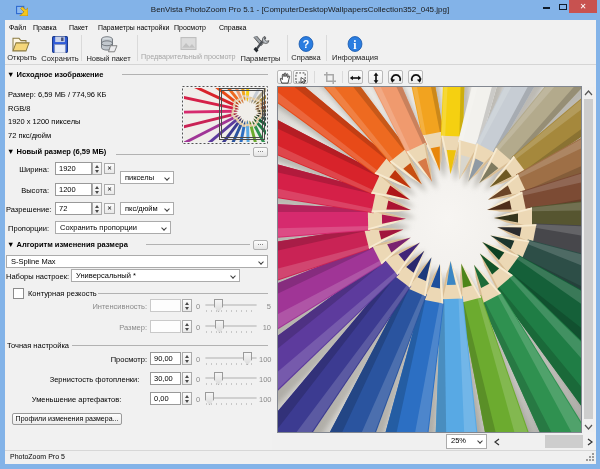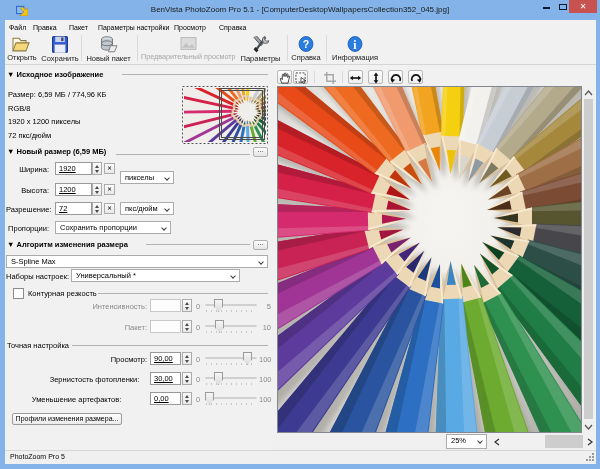--- a/index.html
+++ b/index.html
@@ -11,21 +11,21 @@
 .menuitem { position:absolute; top:24px; font-size:7px; }
 .tbtn { position:absolute; text-align:center; font-size:7.5px; color:#1a1a1a; white-space:nowrap; }
 .tbtn .ticon { display:block; margin:0 auto 1px auto; }
 .tbtn.dis { color:#a6a6a6; }
 .tsep { position:absolute; width:1px; background:#dadada; top:35px; height:26px; }
 #tbline { position:absolute; left:5px; top:64px; width:591px; height:1px; background:#d5d5d5; }
 .hdr { position:absolute; font-weight:bold; font-size:7.5px; white-space:nowrap; }
 .hline { position:absolute; height:1px; background:#b2b2b2; }
 .lbl { position:absolute; font-size:7.5px; white-space:nowrap; }
 .dots { position:absolute; width:15px; height:10px; background:linear-gradient(#fdfdfd,#e4e4e4); border:1px solid #b0b0b0; border-radius:2px; font-size:8px; line-height:4px; text-align:center; color:#333; }
-.inp { position:absolute; background:#fff; border:1px solid #999; font-size:7.5px; padding:0 3px; line-height:11px;text-decoration:underline; }
+.inp { position:absolute; background:#fff; border:1px solid #999; font-size:7.5px; padding:0 3px; line-height:11px; }
 .inp.dis { background:#fdfdfd; border-color:#c9c9c9; }
 .spin { position:absolute; width:10px; height:13px; background:linear-gradient(#fbfbfb,#e9e9e9); border:1px solid #ababab; }
 .spin:before { content:""; position:absolute; top:1.5px; left:2px; border:2px solid transparent; border-top:none; border-bottom:3px solid #4a4a4a; }
 .spin:after { content:""; position:absolute; bottom:1.5px; left:2px; border:2px solid transparent; border-bottom:none; border-top:3px solid #4a4a4a; }
 .xbtn { position:absolute; width:11px; height:11px; background:linear-gradient(#fcfcfc,#e8e8e8); border:1px solid #ababab; color:#333; font-size:5.5px; font-weight:bold; line-height:9px; text-align:center; }
 .cmb { position:absolute; background:#fff; border:1px solid #ababab; font-size:7.5px; padding:1px 4px; white-space:nowrap; overflow:hidden; }
 .cmb:after { content:""; position:absolute; right:4px; top:4px; width:3px; height:3px; border-right:1px solid #3c3c3c; border-bottom:1px solid #3c3c3c; transform:rotate(45deg); }
 .slider { position:absolute; height:14px; }
 .strack { position:absolute; left:0; right:0; top:5px; height:2px; background:#e6e6e6; border:1px solid #d0d0d0; border-radius:2px; }
 .sticks { position:absolute; left:1px; right:1px; top:11px; height:2px; background-image:repeating-linear-gradient(90deg,#c8c8c8 0 1px,transparent 1px 5px); }
@@ -134,21 +134,21 @@
 <div class="lbl" style="left:6px;width:141px;top:302px;text-align:right;color:#8a8a8a">Интенсивность:</div>
 <div class="inp dis" style="left:150px;top:299px;width:31px;height:13px"></div>
 <div class="spin" style="left:182px;top:299px"></div>
 <div class="lbl" style="left:196px;top:302px;color:#8a8a8a">0</div>
 <div class="slider" style="left:205px;top:299px;width:52px">
     <div class="strack"></div>
     <div class="sticks"></div>
     <div class="sthumb" style="left:9px"></div>
   </div>
 <div class="lbl" style="left:259px;width:12px;text-align:right;top:302px;color:#8a8a8a">5</div>
-<div class="lbl" style="left:6px;width:141px;top:323px;text-align:right;color:#8a8a8a">Пакет:</div>
+<div class="lbl" style="left:6px;width:141px;top:323px;text-align:right;color:#8a8a8a">Размер:</div>
 <div class="inp dis" style="left:150px;top:320px;width:31px;height:13px"></div>
 <div class="spin" style="left:182px;top:320px"></div>
 <div class="lbl" style="left:196px;top:323px;color:#8a8a8a">0</div>
 <div class="slider" style="left:205px;top:320px;width:52px">
     <div class="strack"></div>
     <div class="sticks"></div>
     <div class="sthumb" style="left:10px"></div>
   </div>
 <div class="lbl" style="left:259px;width:12px;text-align:right;top:323px;color:#8a8a8a">10</div>
 <div class="hdr" style="left:7px;top:341px;font-weight:normal">Точная настройка</div>

